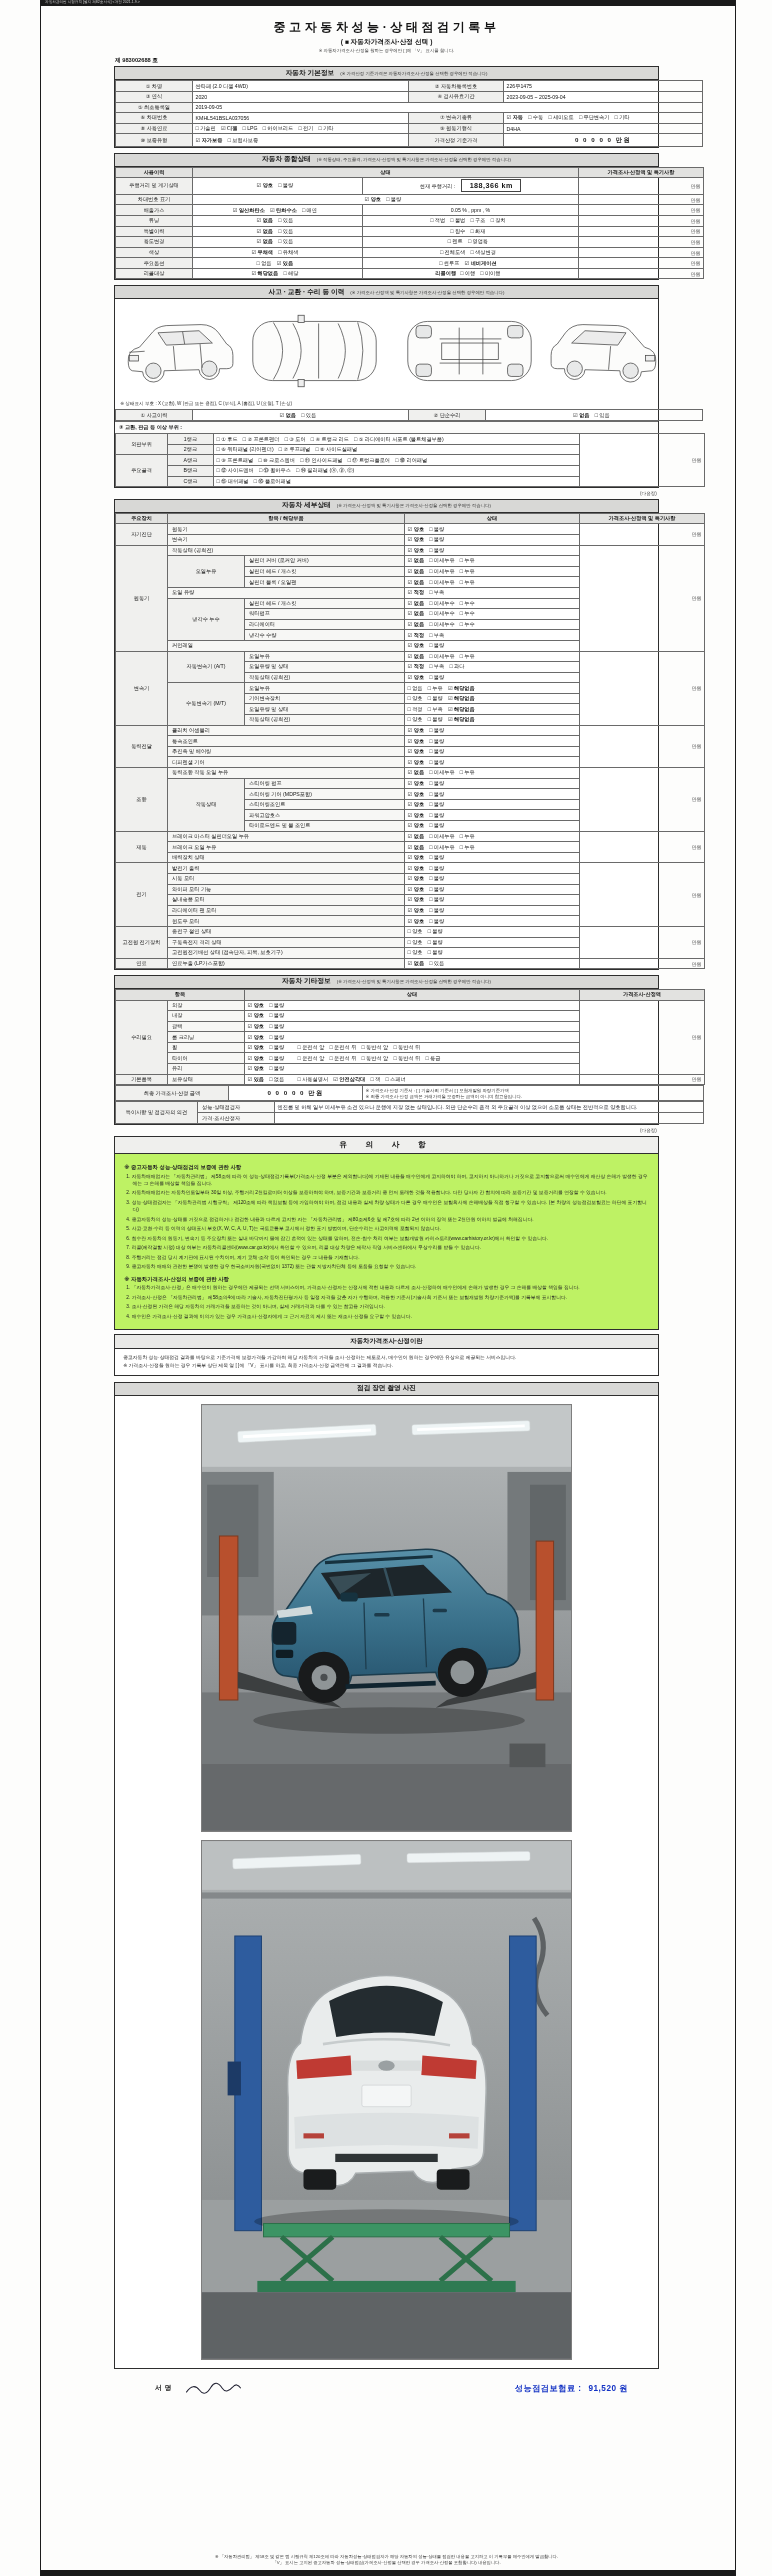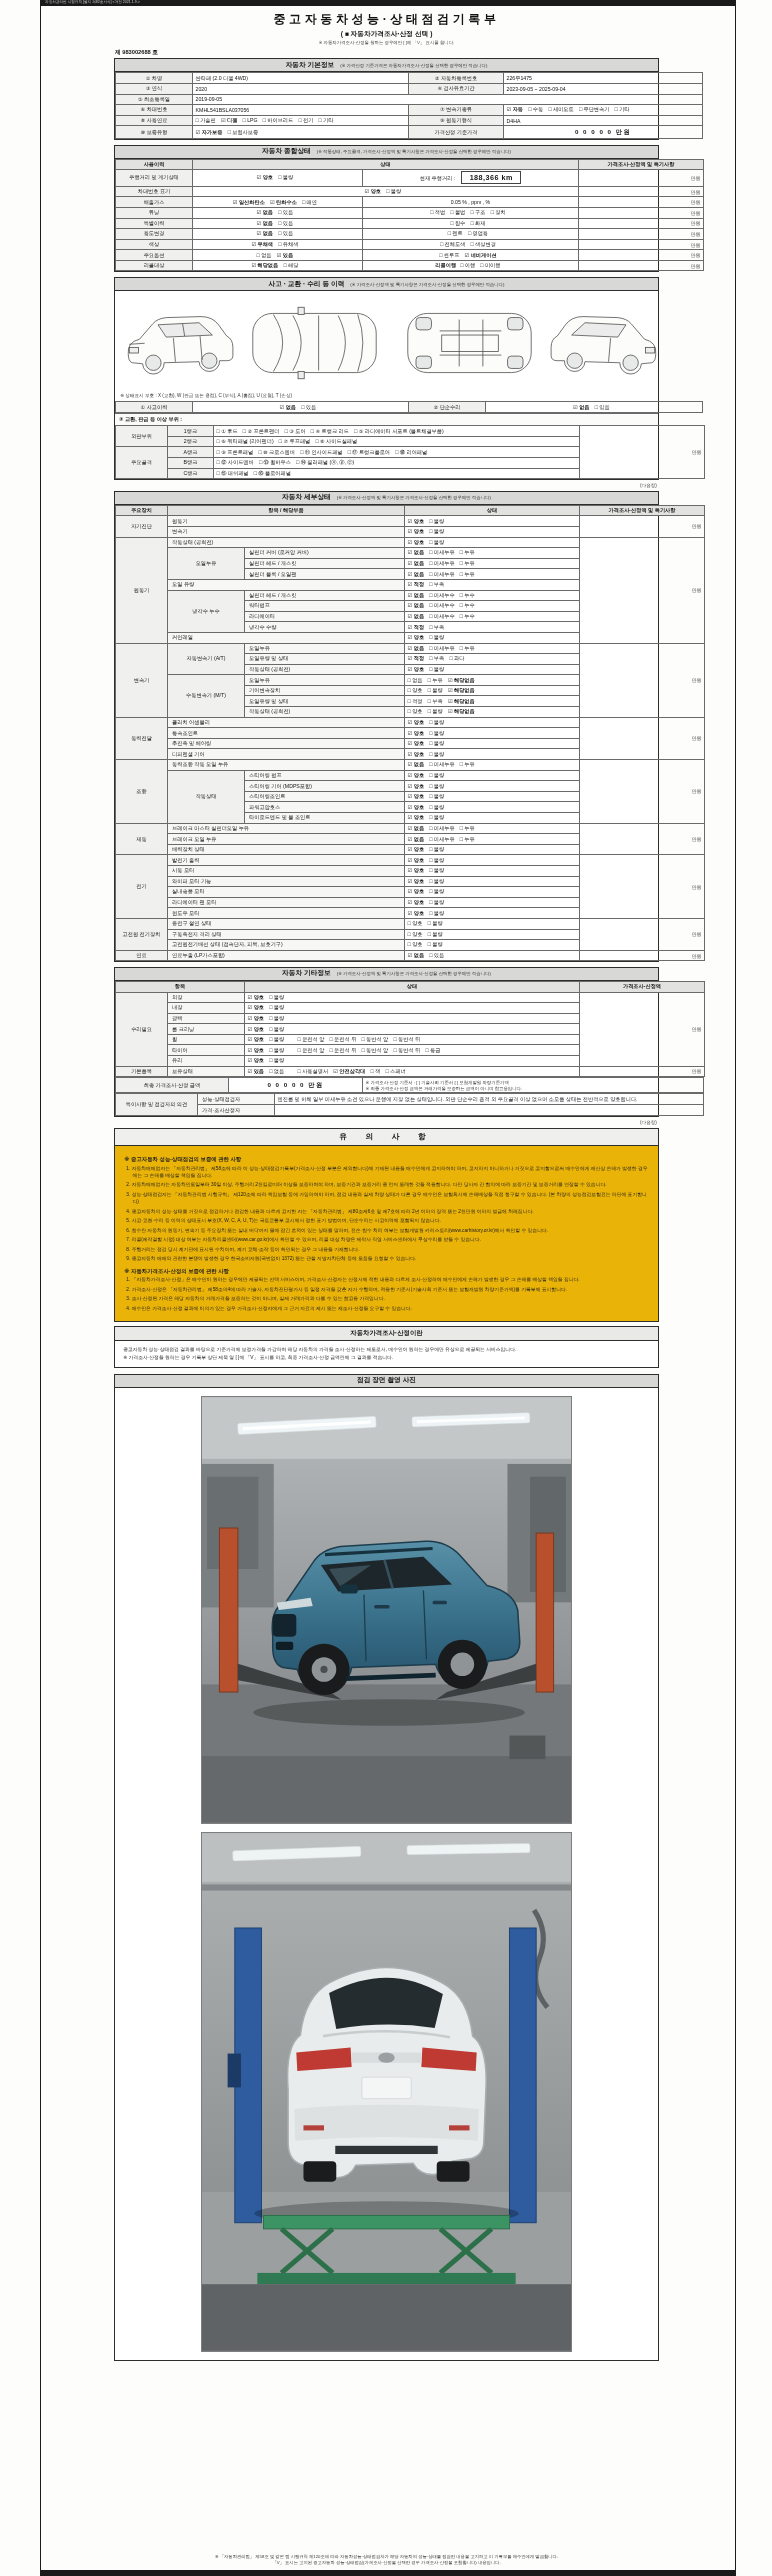--- a/index.html
+++ b/index.html
@@ -3,21 +3,21 @@
 <meta charset="utf-8">
 <style>
 *{box-sizing:border-box}
 html,body{margin:0;padding:0}
 body{width:773px;background:#ffffff;font-family:"Liberation Sans","DejaVu Sans",sans-serif;color:#141414}
 .page{width:773px;height:2576px;position:relative;background:#fdfdfc;overflow:hidden}
 .scan-edge-l,.scan-edge-r{position:absolute;top:0;bottom:0;width:1px;background:#1c1c1c;z-index:5}
 .scan-edge-l{left:40px}.scan-edge-r{right:37px}
 .topstrip{position:absolute;left:41px;right:38px;top:0;height:5.7px;background:#1a1a1a;color:#cfcfcf;font-size:3.6px;line-height:5.7px;padding-left:4.1px;overflow:hidden;z-index:4}
 .bottomstrip{position:absolute;left:41px;right:38px;bottom:0;height:5.7px;background:#1a1a1a;z-index:4}
-.content{width:545px;margin:0 auto;padding-top:10.3px;position:relative}
+.content{width:545px;margin:8px auto;padding-top:10.3px;position:relative}
 .hgroup{text-align:center;margin-bottom:1px}
 h1.title{font-size:12px;letter-spacing:3.6px;margin:1px 0 1.5px;font-weight:bold}
 .subtitle{font-size:6.7px;font-weight:bold;margin-bottom:1px}
 .subnote{font-size:4.4px;color:#444}
 .docno{text-align:left;font-size:5.7px;font-weight:bold;margin:4.1px 0 1.5px 1px}
 .sec{border:1px solid #2e2e2e;margin-bottom:4.6px;background:#fff}
 .ttl{background:#d8d8d6;border-bottom:0.5px solid #2e2e2e;text-align:center;font-weight:bold;font-size:6.7px;padding:1.5px 0}
 .ttl .note{font-weight:normal;font-size:4.4px;color:#333;margin-left:4.1px}
 table.frm{border-collapse:collapse;width:100%;table-layout:fixed}
 .frm td{border:0.5px solid #6a6a6a;font-size:5.2px;padding:1.3px 2.6px;vertical-align:middle;word-break:keep-all;overflow:hidden}
@@ -33,21 +33,21 @@
 .opt.on{font-weight:bold}
 .opt-pre{display:inline-block;margin-right:4.1px;font-weight:bold}
 .optgap{display:inline-block;width:8.2px}
 .mile-label{font-size:5.2px}
 .mile-value{display:inline-block;border:0.8px solid #444;padding:1px 7.2px;font-size:7.2px;font-weight:bold;margin-left:6.2px;background:#fff;letter-spacing:0.5px}
 .cell-line{margin:0.5px 0}
 .diagrams{display:flex;justify-content:space-around;align-items:center;padding:7.2px 4.1px 4.1px;background:#fff}
 .symnote{font-size:4.6px;padding:1px 5.2px 3.1px;color:#333}
 .subhdr{font-size:5.2px;font-weight:bold;padding:2.1px 4.1px;border-top:0.5px solid #6a6a6a;background:#fbfbfa}
 .nextpg{text-align:right;font-size:4.6px;color:#444;margin:-2.1px 2.1px 3.1px 0}
-.notice{border:1px solid #2e2e2e;margin-bottom:4.6px;background:#eab308}
+.notice{border:1px solid #2e2e2e;margin-bottom:4.6px;background:#bef264}
 .nt-title{text-align:center;font-size:7.7px;font-weight:bold;letter-spacing:8.2px;border-bottom:0.5px solid #2e2e2e;padding:3.1px 0;background:#efefed}
 .nt-body{padding:5.2px 9.3px 6.2px;font-size:4.8px;line-height:1.55;color:#222}
 .nt-sec-title{font-weight:bold;margin:3.6px 0 1.5px;font-size:5.4px}
 .nt-item{margin:0 0 2.1px 8.2px;text-indent:-6.2px}
 .pibox{border:1px solid #2e2e2e;margin-bottom:5.2px;background:#fff}
 .pi-title{text-align:center;font-weight:bold;font-size:6.4px;border-bottom:0.5px solid #2e2e2e;background:#e9e9e7;padding:2.1px 0}
 .pi-body{padding:4.1px 8.2px;font-size:4.8px;line-height:1.55;color:#222}
 .pi-line{margin-bottom:1.5px}
 .photos .photo{display:block;margin:8.2px auto;border:0.5px solid #7e7e7e;background:#9b9fa0}
 .signrow{display:flex;justify-content:space-between;align-items:center;padding:6.2px 31px 3.1px 41px}
@@ -767,20 +767,32 @@
           <rect x="318" y="470" width="64" height="40" rx="8" fill="#1a1c1d"></rect>
         </g>
         <rect x="120" y="746" width="480" height="26" fill="#3c9464" stroke="#2c7049" stroke-width="2"></rect>
         <path d="M155 772 L255 858 M255 772 L155 858 M465 772 L565 858 M565 772 L465 858" stroke="#2c7049" stroke-width="10"></path>
         <rect x="108" y="858" width="504" height="22" fill="#2f7a52"></rect>
         <rect y="700" width="720" height="310" fill="#6d7172" opacity="0"></rect>
         <rect y="880" width="720" height="130" fill="#5f6365"></rect>
       </svg>
     </div>
 
+    <div class="signrow">
+      <div class="signleft">
+        <span class="signlabel">서명</span>
+        <svg width="62" height="17.5" viewBox="0 0 120 34">
+          <path d="M8 24 q14 -20 26 -4 q10 14 22 -6 q10 -16 22 2 q8 12 20 -2 q8 -10 16 2" stroke="#223" fill="none" stroke-width="2"></path>
+        </svg>
+      </div>
+      <div class="premium">
+        <span class="plabel">성능점검보험료 :</span>
+        <span>91,520 원</span>
+      </div>
+    </div>
 
   </div>
 
   <div class="footer">
     <div>※ 「자동차관리법」 제58조 및 같은 법 시행규칙 제120조에 따라 자동차성능·상태점검자가 해당 자동차의 성능·상태를 점검한 내용을 고지하고 이 기록부를 매수인에게 발급합니다.</div>
     <div>「V」 표시는 고지된 중고자동차 성능·상태점검(가격조사·산정을 선택한 경우 가격조사·산정을 포함합니다) 내용입니다.</div>
   </div>
   <div class="bottomstrip"></div>
 </div>
 

